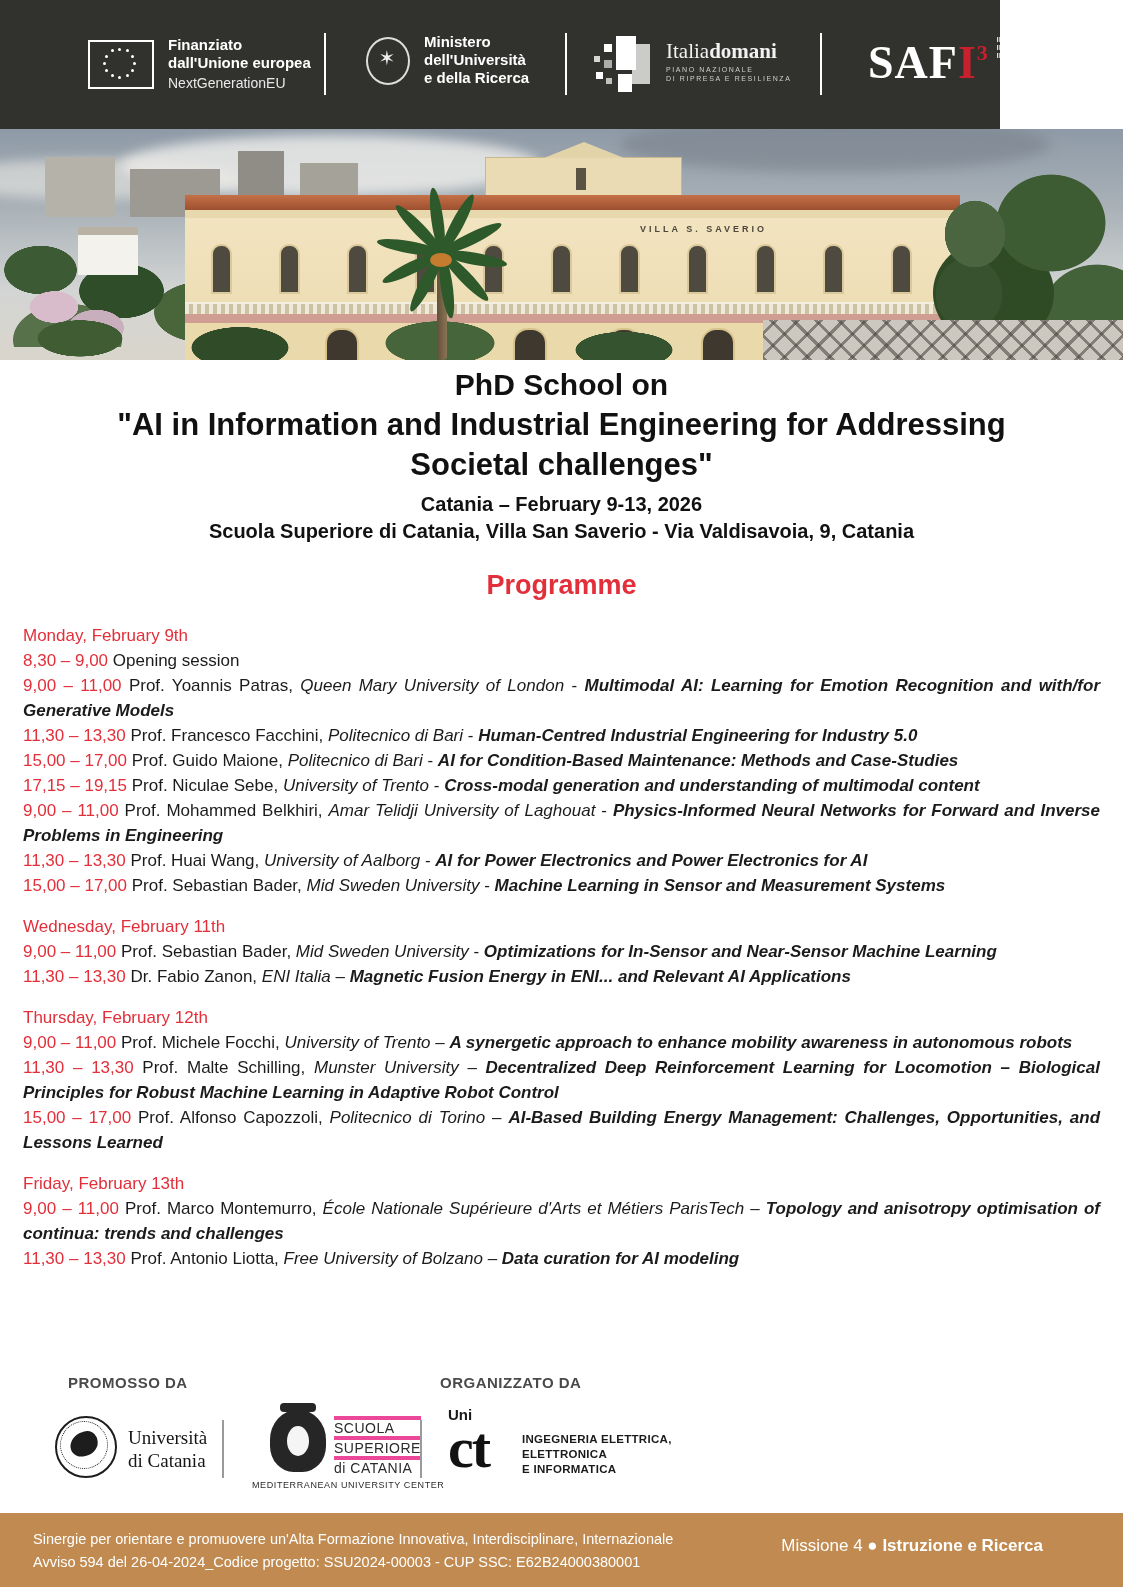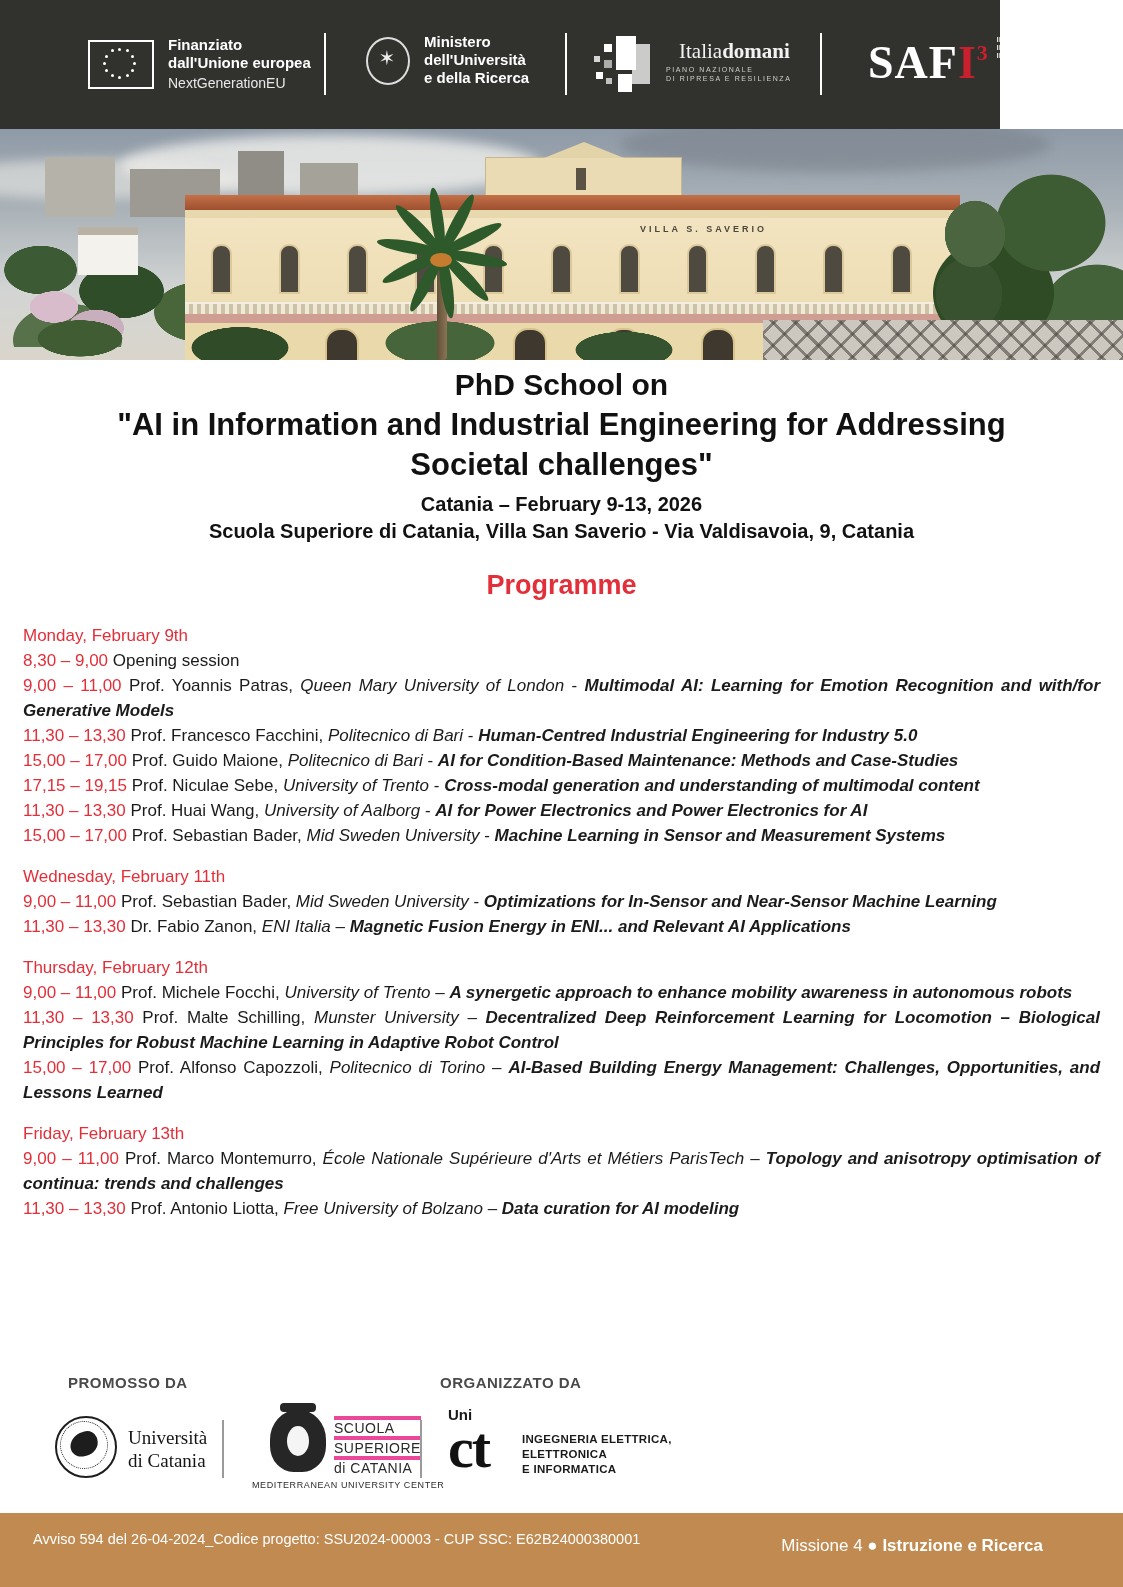--- a/index.html
+++ b/index.html
@@ -22,21 +22,21 @@
   .min-emblem{width:50px;height:52px;position:relative;margin-right:12px;}
   .min-emblem .ring{position:absolute;left:4px;top:3px;width:40px;height:44px;border:2px solid #ddd;border-radius:50%;}
   .min-emblem .st{position:absolute;left:0;top:12px;width:50px;text-align:center;color:#eee;font-size:20px;}
   .min-text{line-height:18px;font-weight:bold;font-size:15px;}
   .min-text span{display:block;}
 
   .ita-group{left:592px;top:34px;}
   .ita-icon{width:62px;height:58px;position:relative;margin-right:12px;}
   .ita-icon i{position:absolute;background:#fff;display:block;}
   .ita-text{line-height:14px;}
-  .ita-name{font-family:"Liberation Serif",serif;font-size:21px;color:#f2f2f2;margin-left:13px;}
+  .ita-name{font-family:"Liberation Serif",serif;font-size:21px;color:#f2f2f2;}
   .ita-name .bold{font-weight:bold;}
   .ita-sub{display:block;font-size:7px;letter-spacing:1.6px;color:#cfcfcf;margin-top:5px;line-height:9px;}
 
   .safi-group{left:868px;top:30px;align-items:flex-start;}
   .safi-main{font-family:"Liberation Serif",serif;font-size:46px;line-height:46px;font-weight:bold;letter-spacing:1px;}
   .safi-white{color:#fff;}
   .safi-red{color:#c8202c;}
   .safi-sup{font-size:22px;vertical-align:18px;color:#c8202c;}
   .safi-tag{margin-left:8px;margin-top:6px;font-size:6.5px;font-weight:bold;color:#fff;line-height:8px;letter-spacing:0.4px;}
   .safi-tag span{display:block;}
@@ -285,20 +285,21 @@
   </div>
   <div class="programme">Programme</div>
 
   <div class="schedule" id="schedule-days">
       <div class="day-heading">Monday, February 9th</div>
       <p class="session"><span class="time">8,30 – 9,00</span> Opening session</p>
       <p class="session"><span class="time">9,00 – 11,00</span> Prof. Yoannis Patras, <span class="aff">Queen Mary University of London</span> - <span class="ttl">Multimodal AI: Learning for Emotion Recognition and with/for Generative Models</span></p>
       <p class="session"><span class="time">11,30 – 13,30</span> Prof. Francesco Facchini, <span class="aff">Politecnico di Bari</span> - <span class="ttl">Human-Centred Industrial Engineering for Industry 5.0</span></p>
       <p class="session"><span class="time">15,00 – 17,00</span> Prof. Guido Maione, <span class="aff">Politecnico di Bari</span> - <span class="ttl">AI for Condition-Based Maintenance: Methods and Case-Studies</span></p>
       <p class="session"><span class="time">17,15 – 19,15</span> Prof. Niculae Sebe, <span class="aff">University of Trento</span> - <span class="ttl">Cross-modal generation and understanding of multimodal content</span></p>
+      <p class="session"><span class="time">9,00 – 11,00</span> Prof. Mohammed Belkhiri, <span class="aff">Amar Telidji University of Laghouat</span> - <span class="ttl">Physics-Informed Neural Networks for Forward and Inverse Problems in Engineering</span></p>
       <p class="session"><span class="time">11,30 – 13,30</span> Prof. Huai Wang, <span class="aff">University of Aalborg</span> - <span class="ttl">AI for Power Electronics and Power Electronics for AI</span></p>
       <p class="session"><span class="time">15,00 – 17,00</span> Prof. Sebastian Bader, <span class="aff">Mid Sweden University</span> - <span class="ttl">Machine Learning in Sensor and Measurement Systems</span></p>
       <div class="day-heading">Wednesday, February 11th</div>
       <p class="session"><span class="time">9,00 – 11,00</span> Prof. Sebastian Bader, <span class="aff">Mid Sweden University</span> - <span class="ttl">Optimizations for In-Sensor and Near-Sensor Machine Learning</span></p>
       <p class="session"><span class="time">11,30 – 13,30</span> Dr. Fabio Zanon, <span class="aff">ENI Italia</span> – <span class="ttl">Magnetic Fusion Energy in ENI... and Relevant AI Applications</span></p>
       <div class="day-heading">Thursday, February 12th</div>
       <p class="session"><span class="time">9,00 – 11,00</span> Prof. Michele Focchi, <span class="aff">University of Trento</span> – <span class="ttl">A synergetic approach to enhance mobility awareness in autonomous robots</span></p>
       <p class="session"><span class="time">11,30 – 13,30</span> Prof. Malte Schilling, <span class="aff">Munster University</span> – <span class="ttl">Decentralized Deep Reinforcement Learning for Locomotion – Biological Principles for Robust Machine Learning in Adaptive Robot Control</span></p>
       <p class="session"><span class="time">15,00 – 17,00</span> Prof. Alfonso Capozzoli, <span class="aff">Politecnico di Torino</span> – <span class="ttl">AI-Based Building Energy Management: Challenges, Opportunities, and Lessons Learned</span></p>
       <div class="day-heading">Friday, February 13th</div>
@@ -331,20 +332,21 @@
     </div>
     <div class="dieei">
       <span>INGEGNERIA ELETTRICA,</span>
       <span>ELETTRONICA</span>
       <span>E INFORMATICA</span>
     </div>
   </div>
 
   <div class="footer-bar">
     <div class="footer-lines">
+      <span>Sinergie per orientare e promuovere un'Alta Formazione Innovativa, Interdisciplinare, Internazionale</span>
       <span>Avviso 594 del 26-04-2024_Codice progetto: SSU2024-00003 - CUP SSC: E62B24000380001</span>
     </div>
     <div class="mission">
       <span>Missione 4</span> <span>●</span> <span class="bold">Istruzione e Ricerca</span>
     </div>
   </div>
 
 </div>
 
 </body></html>

